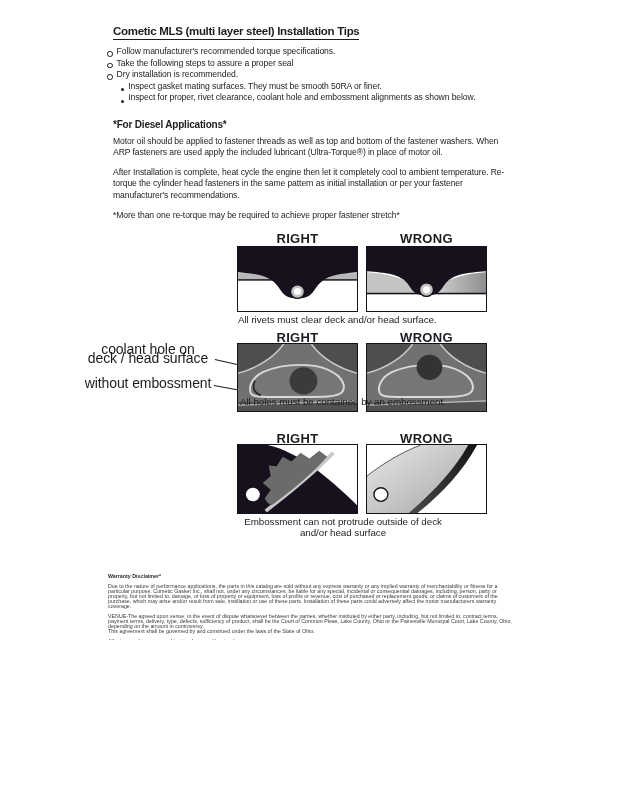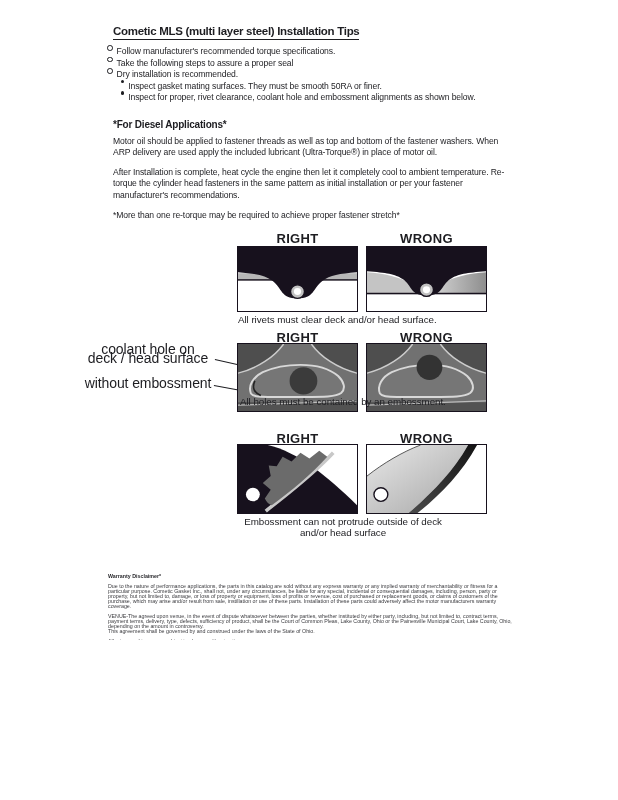--- a/index.html
+++ b/index.html
@@ -5,21 +5,21 @@
   html,body{margin:0;padding:0;background:#fff;}
   .page{position:relative;width:618px;height:640px;background:#ffffff;overflow:hidden;
         font-family:"Liberation Sans", sans-serif;color:#1d1d21;}
 
   
   .title{position:absolute;left:113px;top:25px;margin:0;font-size:11.5px;font-weight:bold;
          letter-spacing:-0.3px;border-bottom:1.6px solid #1d1d21;padding-bottom:2px;display:inline-block;}
 
   
   .tips{position:absolute;left:107px;top:46px;width:412px;font-size:8.6px;line-height:11.6px;letter-spacing:-0.1px;}
-  .b{display:flex;align-items:flex-start;}
+  .b{display:flex;align-items:flex-end;}
   .b .mark{flex:0 0 auto;margin-right:4px;position:relative;top:-1px;}
   .mark-o{width:3.6px;height:3.6px;border:0.9px solid #1d1d21;border-radius:50%;display:inline-block;}
   .mark-f{width:3.2px;height:3.2px;background:#1d1d21;border-radius:50%;display:inline-block;}
   .b.sub{padding-left:14px;}
 
   
   .diesel{position:absolute;left:113px;top:119px;width:398px;font-size:8.6px;line-height:11.6px;letter-spacing:-0.1px;}
   .diesel .h{font-weight:bold;font-size:10px;letter-spacing:-0.2px;margin:0 0 5px 0;}
   .diesel p{margin:0 0 8px 0;}
 
@@ -65,21 +65,21 @@
       <span>Inspect gasket mating surfaces.  They must be smooth 50RA or finer.</span>
     </div>
     <div class="b sub">
       <span class="mark mark-f"></span>
       <span>Inspect for proper, rivet clearance, coolant hole and embossment alignments as shown below.</span>
     </div>
   </div>
 
   <div class="diesel">
     <div class="h">*For Diesel Applications*</div>
-    <p>Motor oil should be applied to fastener threads as well as top and bottom of the fastener washers. When ARP delivery are used apply the included lubricant (Ultra-Torque®) in place of motor oil.</p>
+    <p>Motor oil should be applied to fastener threads as well as top and bottom of the fastener washers. When ARP fasteners are used apply the included lubricant (Ultra-Torque®) in place of motor oil.</p>
     <p>After Installation is complete, heat cycle the engine then let it completely cool to ambient temperature. Re-torque the cylinder head fasteners in the same pattern as initial installation or per your fastener manufacturer's recommendations.</p>
     <p>*More than one re-torque may be required to achieve proper fastener stretch*</p>
   </div>
 
   <div class="dg-label" style="left:237px;top:231px;">RIGHT</div>
   <div class="dg-label" style="left:366px;top:231px;">WRONG</div>
 
   <div class="dg-box" style="left:237px;top:246px;height:66px;">
     <svg viewBox="0 0 120 66" preserveAspectRatio="none" aria-hidden="true">
       <rect width="120" height="66" fill="#ffffff"></rect>

